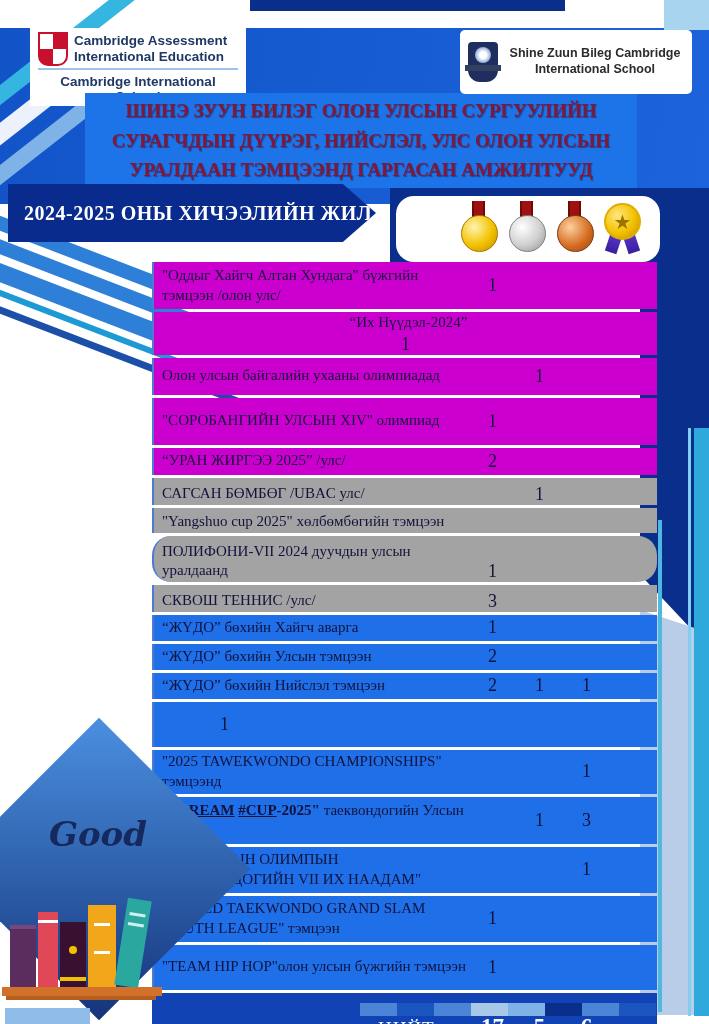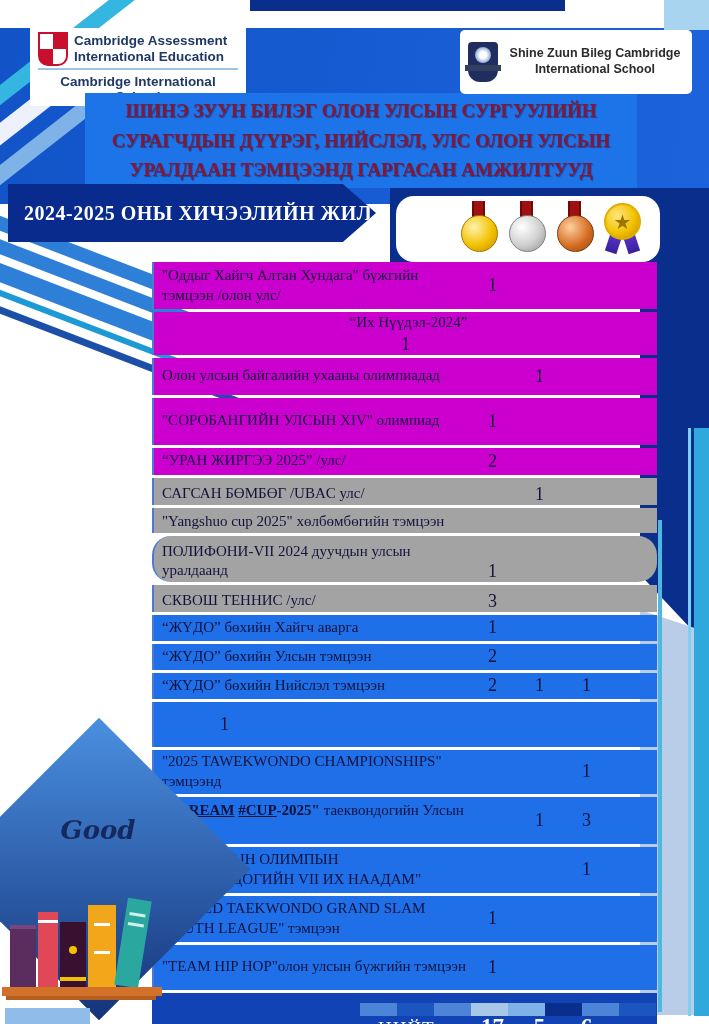--- a/index.html
+++ b/index.html
@@ -77,21 +77,21 @@
   .num{width:47px;flex:0 0 auto;text-align:center;font-size:18px;color:#12123C;}
   #total-bar{height:47px;background:#1243B5;display:flex;align-items:flex-end;margin-top:2px;}
   #total-label{flex:1;text-align:right;color:#fff;font-size:19px;padding-right:28px;letter-spacing:1px;}
   .tot{width:47px;flex:0 0 auto;text-align:center;color:#fff;font-weight:bold;font-size:23px;}
   #bottom-squares{left:360px;top:1003px;display:flex;height:13px;}
   #bottom-squares div{width:37px;height:13px;}
 
   
   #diamond{left:-8px;top:762px;width:214px;height:214px;background:linear-gradient(135deg,#4A90E0,#15337A);transform:rotate(45deg);}
   #goodluck{left:18px;top:818px;width:160px;text-align:center;color:#16295E;font-style:italic;font-weight:bold;font-family:"DejaVu Serif",serif;}
-  #goodluck .g1{font-size:26px;line-height:.95;}
+  #goodluck .g1{font-size:34px;line-height:.95;}
   #goodluck .g2{font-size:30px;line-height:1;}
   .book{position:absolute;}
   #shelf{left:2px;top:987px;width:160px;height:9px;background:#D2722A;}
   #shelf2{left:6px;top:996px;width:150px;height:4px;background:#B85E1E;}
   #bk1{left:10px;top:925px;width:26px;height:62px;background:#5B2D5E;border-top:4px solid #7A4480;}
   #bk2{left:38px;top:912px;width:20px;height:75px;background:#E04858;border-top:6px solid #F2Ea4e0;}
   #bk2 .s{position:absolute;left:0;top:8px;width:100%;height:3px;background:#fff;}
   #bk3{left:60px;top:922px;width:26px;height:65px;background:#3A1030;}
   #bk3 .dot{position:absolute;left:9px;top:24px;width:8px;height:8px;border-radius:50%;background:#F2C200;}
   #bk3 .s{position:absolute;left:0;bottom:6px;width:100%;height:4px;background:#F2C200;}

